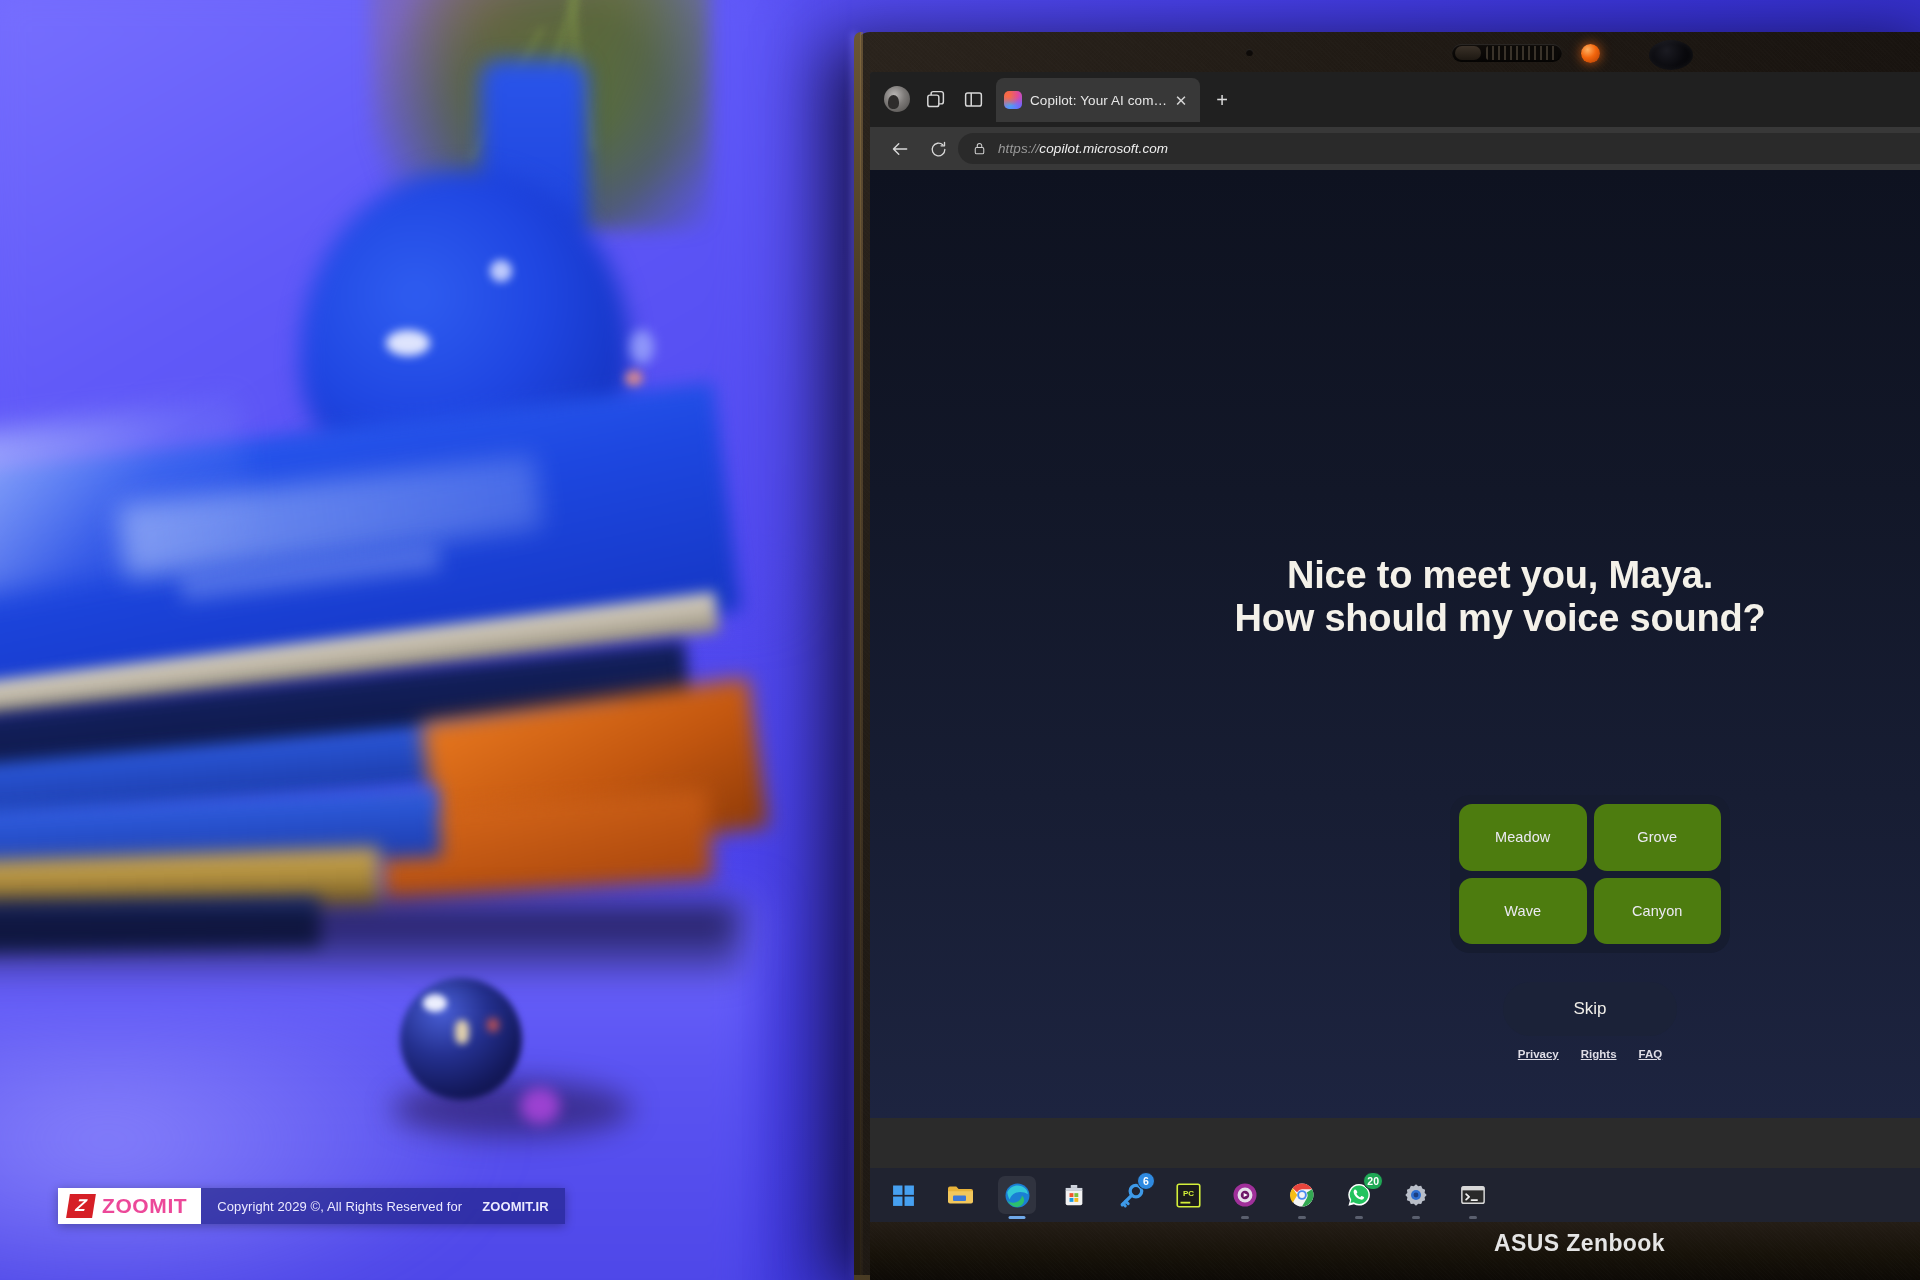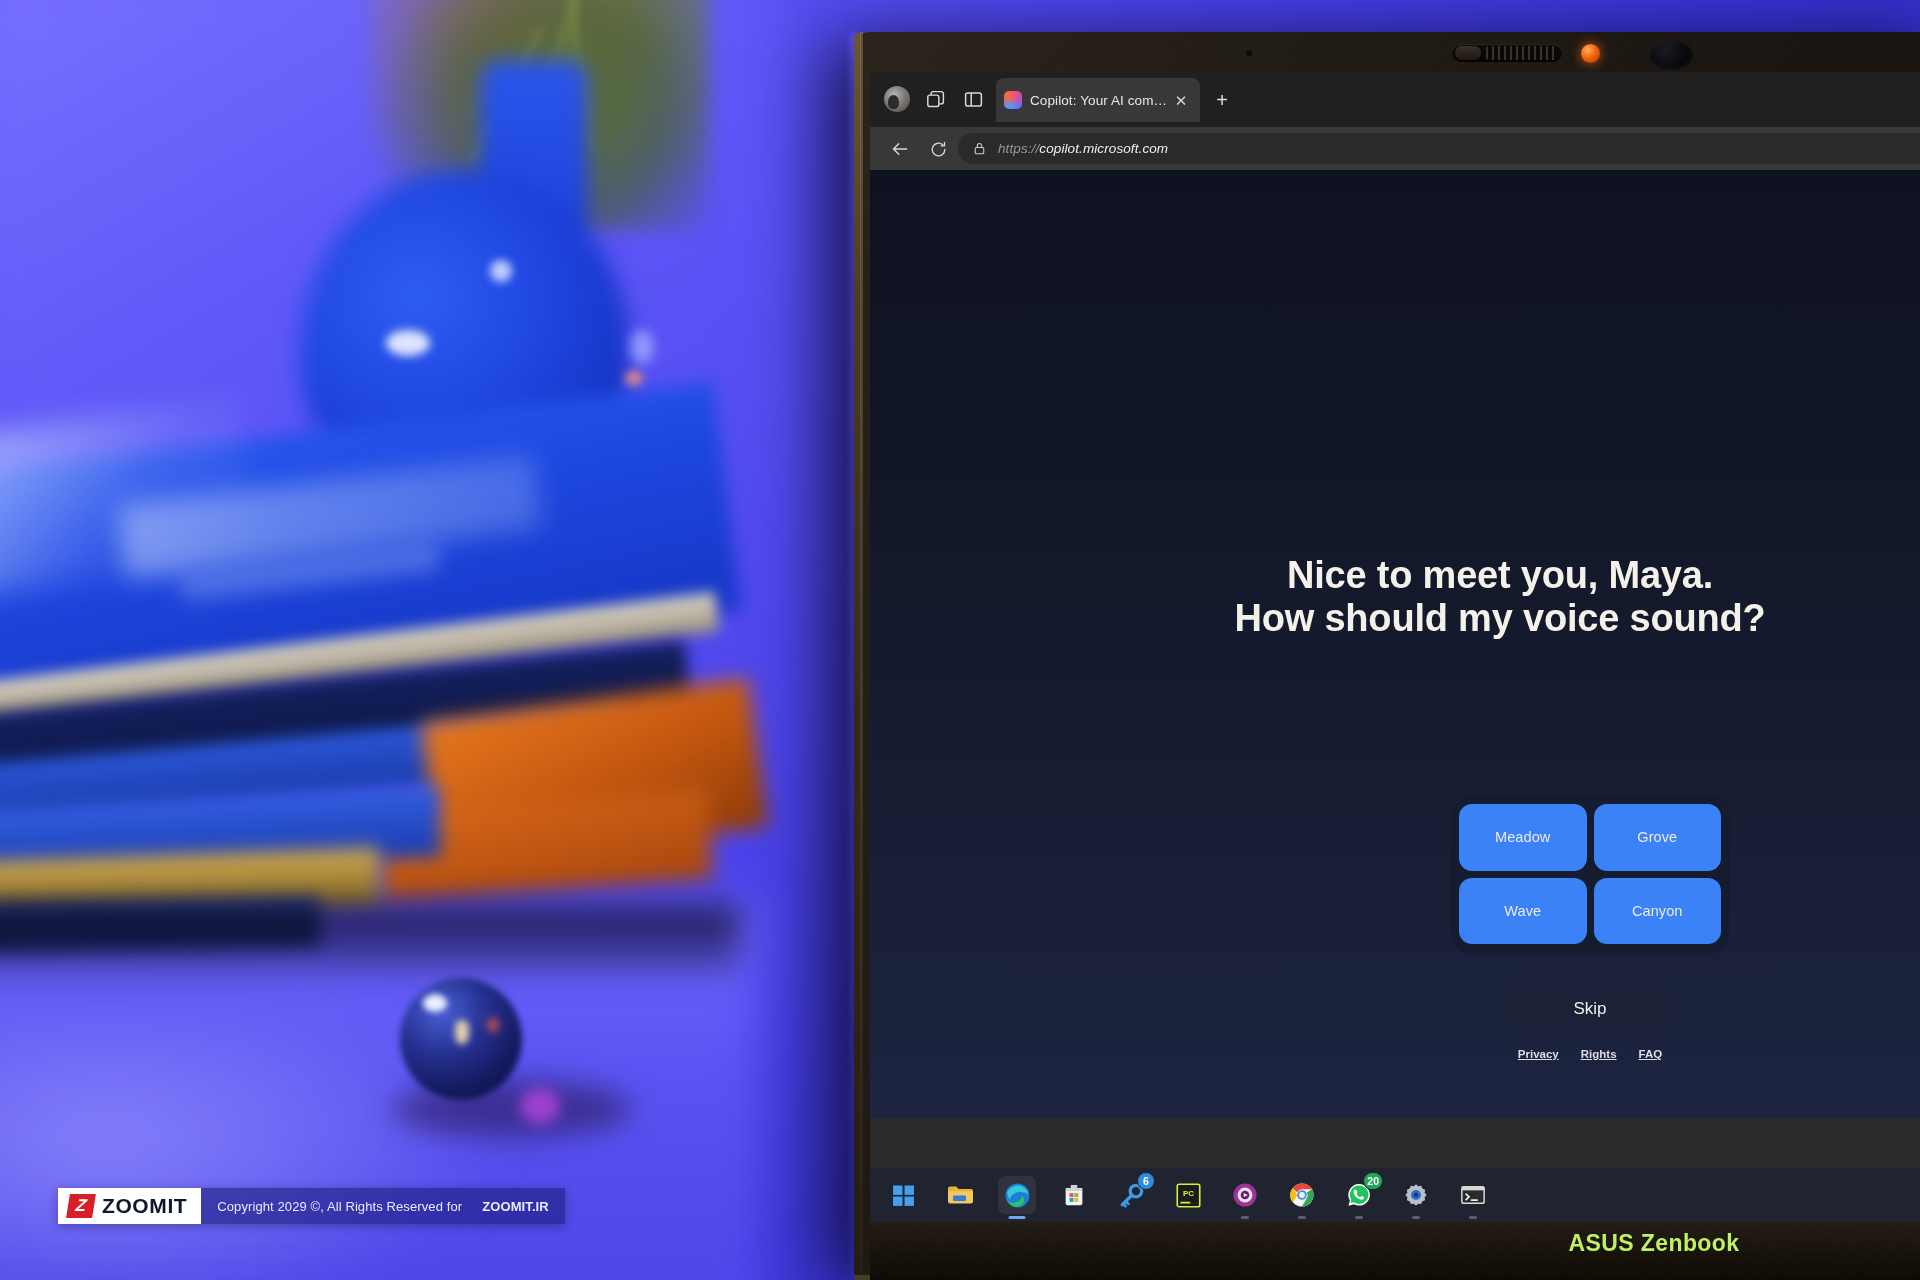--- a/index.html
+++ b/index.html
@@ -311,21 +311,21 @@
     text-align:center;color:#f4f1e9;
     font-size:38px;font-weight:700;line-height:1.12;letter-spacing:-.2px;
     white-space:nowrap;
   }
   .voice-panel{
     position:absolute;left:580px;top:625px;width:280px;height:158px;
     background:#161c30;border-radius:20px;padding:9px;box-sizing:border-box;
     display:grid;grid-template-columns:1fr 1fr;grid-template-rows:1fr 1fr;gap:7px;
   }
   .voice-card{
-    background:#3b82f6;border-radius:13px;
+    background:#4d7c0f;border-radius:13px;
     display:flex;align-items:center;justify-content:center;
     color:#eceaf3;font-size:14.5px;letter-spacing:.1px;
   }
   .skip-btn{
     position:absolute;left:633px;top:812px;width:174px;height:54px;
     background:#1b2238;border-radius:27px;
     display:flex;align-items:center;justify-content:center;
     color:#f0eee8;font-size:17px;
   }
   .footer-links{
@@ -354,38 +354,38 @@
   .badge.green{background:#1fa855;}
 
   
   .chin{
     position:absolute;left:16px;top:1190px;width:1084px;height:58px;
     background:linear-gradient(180deg,#241d16 0%, #171209 55%, #0d0a06 100%);
   }
   .chin-tex{position:absolute;inset:0;opacity:.45;
     background-image:repeating-linear-gradient(44deg, rgba(255,255,255,.025) 0 1px, rgba(0,0,0,0) 1px 3px);}
   .brand{
-    position:absolute;left:640px;top:1198px;width:320px;text-align:center;
-    color:#bef264;font-size:23px;font-weight:600;letter-spacing:.4px;
+    position:absolute;left:640px;top:1198px;width:320px;
+    color:#e5e5e5;font-size:23px;font-weight:600;letter-spacing:.4px;
   }
 
   
   .watermark{
     position:absolute;left:58px;top:1188px;height:36px;display:flex;align-items:stretch;
     box-shadow:0 2px 10px rgba(0,0,0,.3);
   }
   .wm-logo{
     background:#ffffff;display:flex;align-items:center;gap:8px;padding:0 14px 0 10px;
   }
   .wm-z{
     width:26px;height:24px;display:flex;align-items:center;justify-content:center;
     background:#d61f26;color:#fff;font-size:17px;font-weight:800;font-style:italic;
     transform:skewX(-9deg);
   }
-  .wm-name{color:#0f172a;font-size:21px;font-weight:800;letter-spacing:.6px;}
+  .wm-name{color:#ec4899;font-size:21px;font-weight:800;letter-spacing:.6px;}
   .wm-copy{
     background:rgba(24,28,120,.58);display:flex;align-items:center;padding:0 16px;
     color:#eceaff;font-size:13px;letter-spacing:.1px;
   }
   .wm-copy b{font-weight:800;margin-left:20px;}
 </style>
 </head>
 <body>
 
 <div class="photo-bg">

